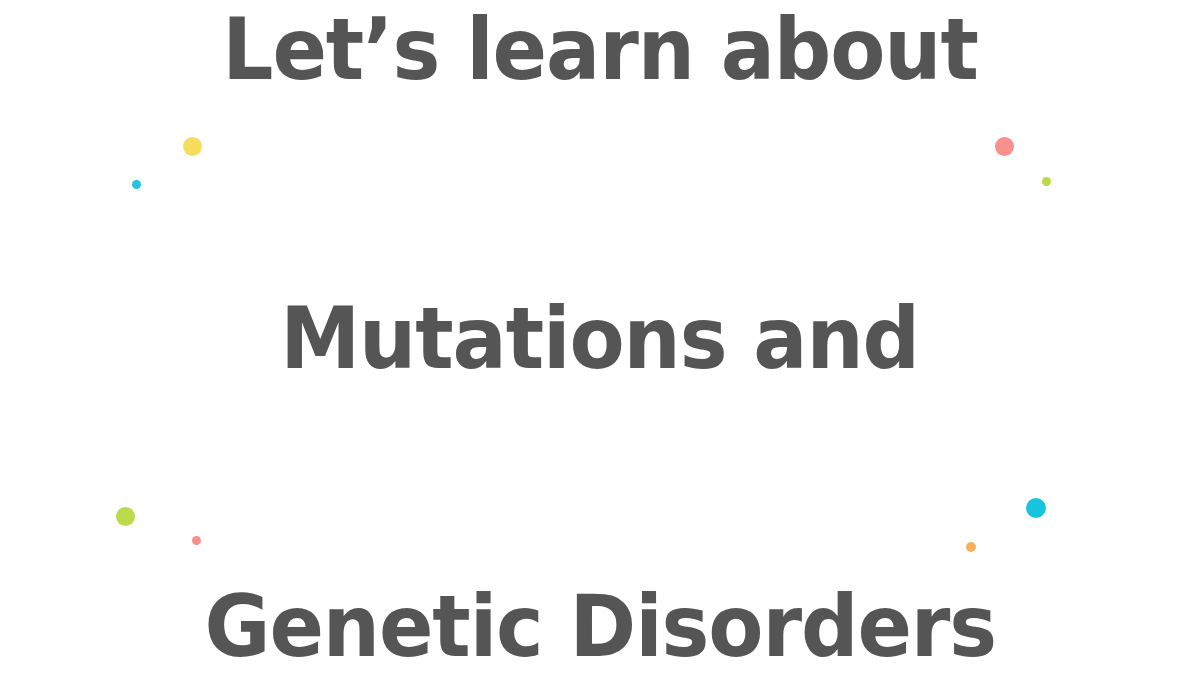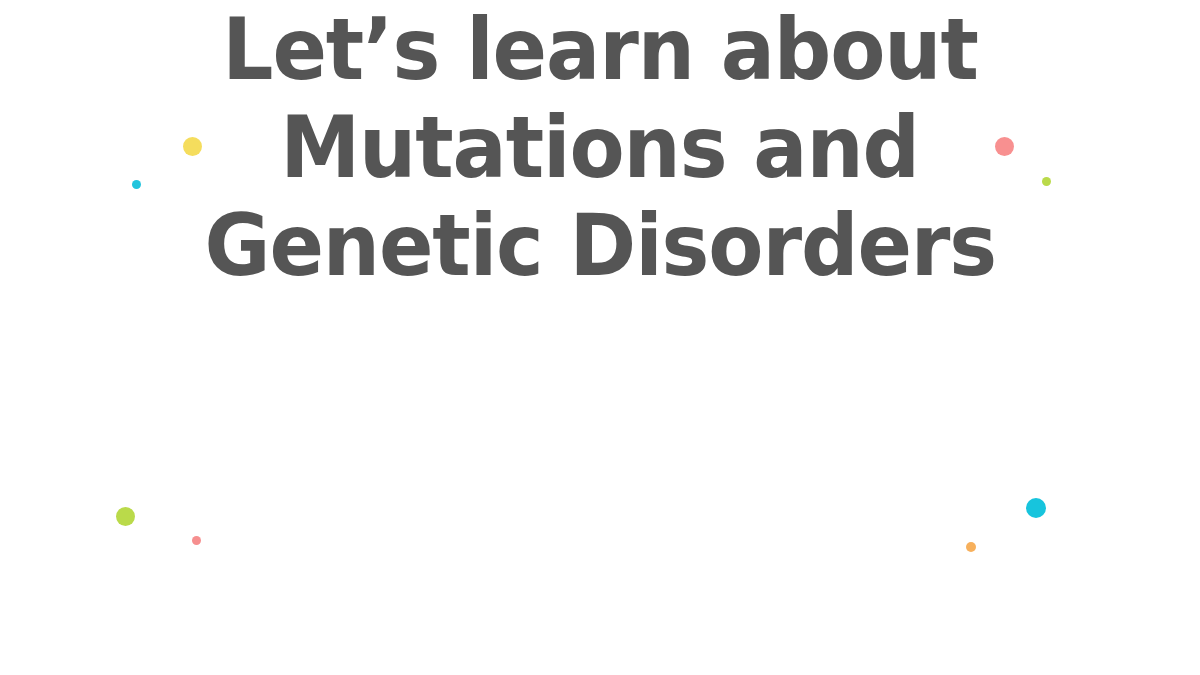--- a/index.html
+++ b/index.html
@@ -31,21 +31,21 @@
   }
   #title-block {
     position: absolute;
     left: 0;
     top: 0;
     width: 1200px;
     height: 675px;
     display: flex;
     flex-direction: column;
     align-items: center;
-    justify-content: flex-start;
+    justify-content: space-between;
   }
   .title-line {
     font-family: "DejaVu Sans", "Liberation Sans", sans-serif;
     font-weight: 700;
     font-size: 86px;
     line-height: 98px;
     letter-spacing: -1.2px;
     color: #555555;
     text-align: center;
     white-space: nowrap;

